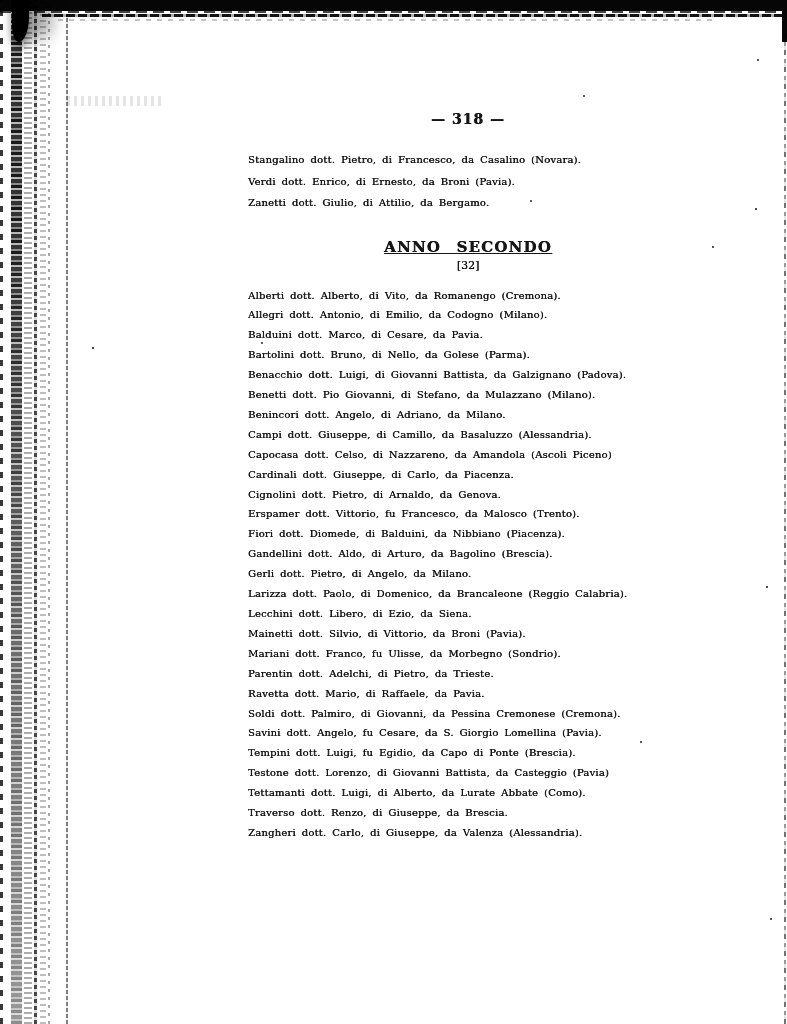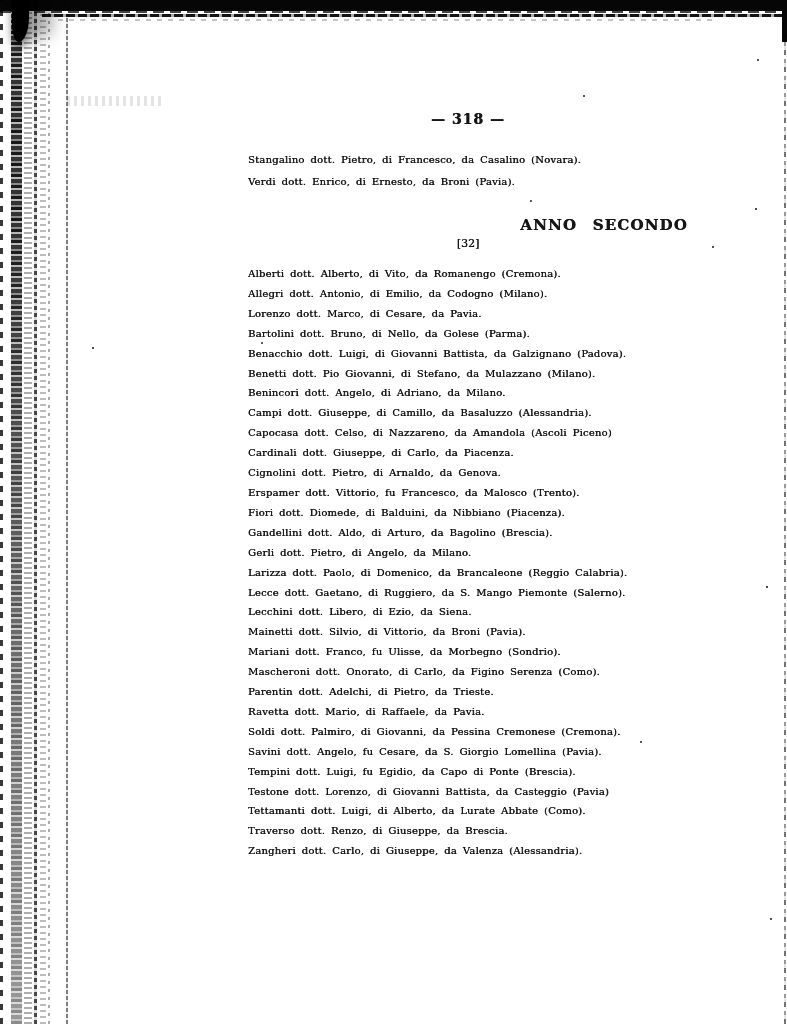--- a/index.html
+++ b/index.html
@@ -43,22 +43,22 @@
                     757px 59px 0 0 #555, 640px 741px 0 0 #5a5a5a,
                     766px 586px 0 0 #4a4a4a, 261px 342px 0 0 #606060,
                     770px 918px 0 0 #555, 530px 200px 0 0 #606060; }
   
   .page-content { position:absolute; left:248px; top:0; width:440px; }
   .txt { text-shadow:0.35px 0 0 currentColor; }
   .page-number { margin-top:111px; text-align:center; font-size:14px; font-weight:bold; letter-spacing:1px; }
   .entry { white-space:nowrap; font-size:10px; letter-spacing:0.2px; word-spacing:2.5px; }
   .continued-list { margin-top:22px; }
   .continued-list .entry { line-height:21.5px; }
-  .section-title { margin-top:24px; text-align:right; font-size:15px; font-weight:bold;
-                   letter-spacing:1.2px; word-spacing:9px; }
+  .section-title { margin-top:24px; text-align:center; font-size:15px; font-weight:bold;
+                   letter-spacing:1.2px; word-spacing:9px;text-decoration:underline; }
   .section-count { margin-top:3px; text-align:center; font-size:11px; }
   .main-list { margin-top:14px; }
   .main-list .entry { line-height:19.9px; }
 </style>
 </head>
 <body>
 
 <div class="scan-root">
 
   <div class="top-band"></div>
@@ -80,35 +80,36 @@
   <div class="page-content">
 
     <div class="page-number txt">— 318 —</div>
 
     <div class="continued-list">
 
         <div class="entry txt">Stangalino dott. Pietro, di Francesco, da Casalino (Novara).</div>
 
         <div class="entry txt">Verdi dott. Enrico, di Ernesto, da Broni (Pavia).</div>
 
+        <div class="entry txt">Zanetti dott. Giulio, di Attilio, da Bergamo.</div>
 
     </div>
 
     <div>
       <div class="section-title txt">ANNO SECONDO</div>
       <div class="section-count txt">[32]</div>
     </div>
 
     <div class="main-list">
 
         <div class="entry txt">Alberti dott. Alberto, di Vito, da Romanengo (Cremona).</div>
 
         <div class="entry txt">Allegri dott. Antonio, di Emilio, da Codogno (Milano).</div>
 
-        <div class="entry txt">Lorenzo dott. Marco, di Cesare, da Pavia.</div>
+        <div class="entry txt">Balduini dott. Marco, di Cesare, da Pavia.</div>
 
         <div class="entry txt">Bartolini dott. Bruno, di Nello, da Golese (Parma).</div>
 
         <div class="entry txt">Benacchio dott. Luigi, di Giovanni Battista, da Galzignano (Padova).</div>
 
         <div class="entry txt">Benetti dott. Pio Giovanni, di Stefano, da Mulazzano (Milano).</div>
 
         <div class="entry txt">Benincori dott. Angelo, di Adriano, da Milano.</div>
 
         <div class="entry txt">Campi dott. Giuseppe, di Camillo, da Basaluzzo (Alessandria).</div>
@@ -123,29 +124,27 @@
         <div class="entry txt">Erspamer dott. Vittorio, fu Francesco, da Malosco (Trento).</div>
 
         <div class="entry txt">Fiori dott. Diomede, di Balduini, da Nibbiano (Piacenza).</div>
 
         <div class="entry txt">Gandellini dott. Aldo, di Arturo, da Bagolino (Brescia).</div>
 
         <div class="entry txt">Gerli dott. Pietro, di Angelo, da Milano.</div>
 
         <div class="entry txt">Larizza dott. Paolo, di Domenico, da Brancaleone (Reggio Calabria).</div>
 
-        <div class="entry txt">Lecce dott. Gaetano, di Ruggiero, da S. Mango Piemonte (Salerno).</div>
 
         <div class="entry txt">Lecchini dott. Libero, di Ezio, da Siena.</div>
 
         <div class="entry txt">Mainetti dott. Silvio, di Vittorio, da Broni (Pavia).</div>
 
         <div class="entry txt">Mariani dott. Franco, fu Ulisse, da Morbegno (Sondrio).</div>
 
-        <div class="entry txt">Mascheroni dott. Onorato, di Carlo, da Figino Serenza (Como).</div>
 
         <div class="entry txt">Parentin dott. Adelchi, di Pietro, da Trieste.</div>
 
 
         <div class="entry txt">Ravetta dott. Mario, di Raffaele, da Pavia.</div>
 
         <div class="entry txt">Soldi dott. Palmiro, di Giovanni, da Pessina Cremonese (Cremona).</div>
 
         <div class="entry txt">Savini dott. Angelo, fu Cesare, da S. Giorgio Lomellina (Pavia).</div>
 

